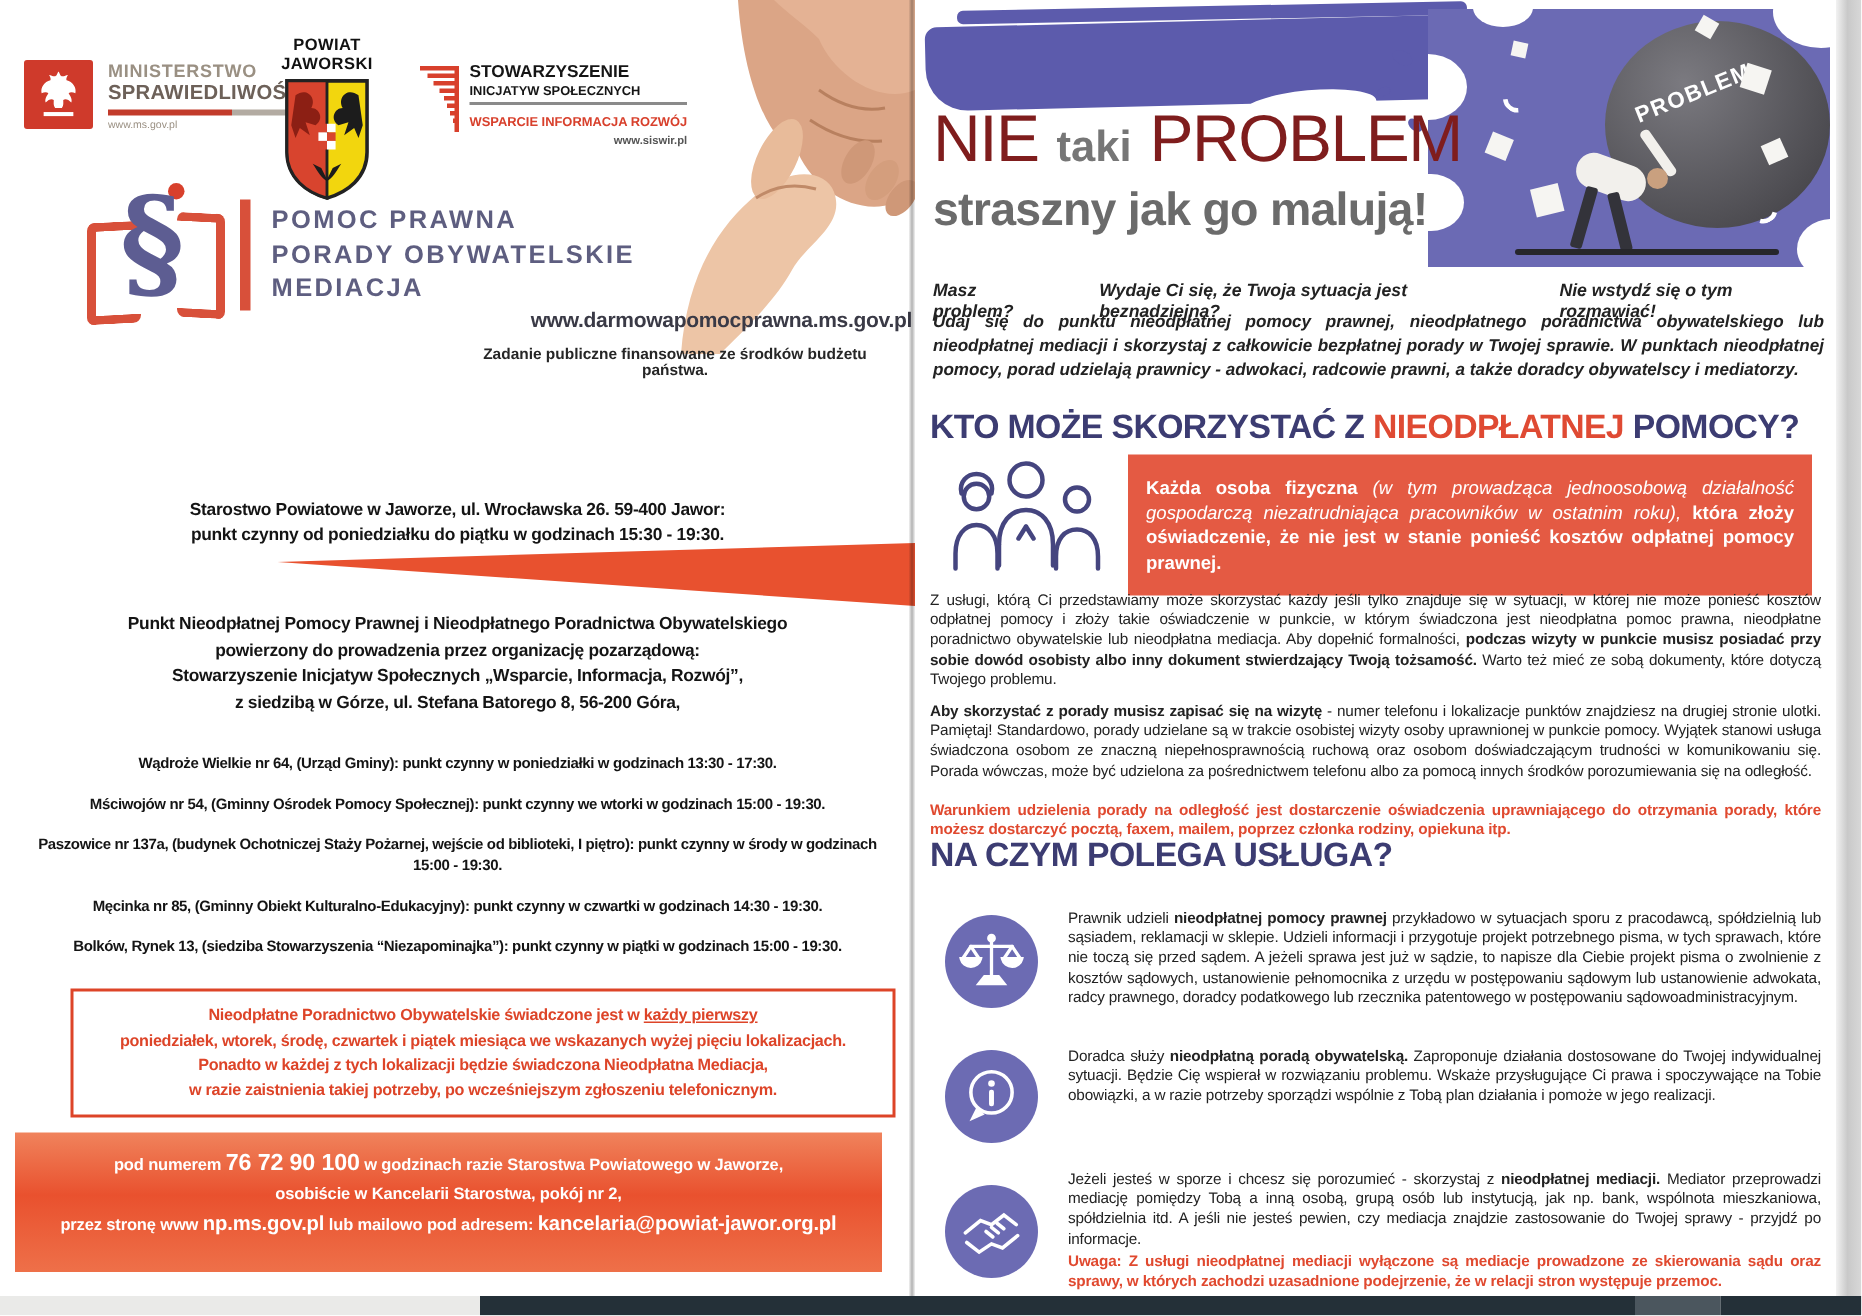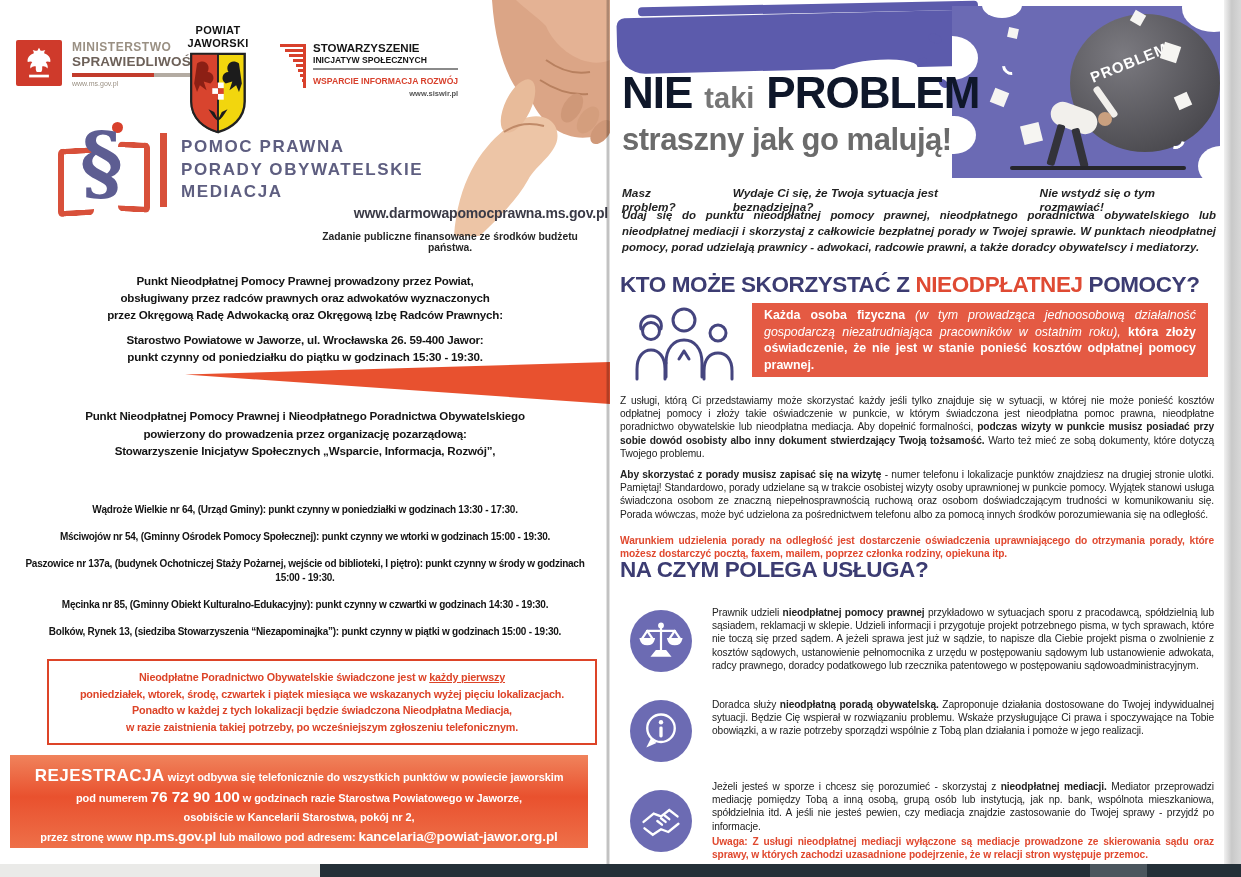--- a/index.html
+++ b/index.html
@@ -83,35 +83,35 @@
   #boulder-label{position:absolute;left:136px;top:48px;color:#fff;font-weight:bold;font-size:15px;letter-spacing:1px;transform:rotate(-22deg);}
   .paper{position:absolute;background:#f6f5f2;}
   .crescent{position:absolute;width:13px;height:13px;border:3px solid transparent;border-bottom:3px solid #fff;border-radius:50%;}
   #person-torso{position:absolute;left:98px;top:100px;width:48px;height:24px;background:#f2f0ec;border-radius:12px;transform:rotate(20deg);}
   #person-head{position:absolute;left:146px;top:106px;width:14px;height:14px;border-radius:50%;background:#c9a07f;}
   #person-arm{position:absolute;left:150px;top:78px;width:7px;height:36px;background:#f2f0ec;border-radius:3px;transform:rotate(-35deg);}
   .leg{position:absolute;width:8px;background:#33333a;border-radius:2px;}
   #ground{position:absolute;left:58px;top:160px;width:176px;height:4px;background:#26262b;border-radius:2px;}
 
   #title1{left:622px;top:68px;display:flex;align-items:baseline;gap:12px;}
-  #title1 .w1{font-size:44px;font-weight:700;color:#0f172a;letter-spacing:-1px;}
+  #title1 .w1{font-size:44px;font-weight:400;color:#7f1d1d;letter-spacing:-1px;}
   #title1 .w2{font-size:29px;font-weight:bold;color:#767676;}
   #title2{left:622px;top:122px;font-size:31px;font-weight:bold;color:#6b6b6b;letter-spacing:-0.5px;}
 
   #questions{left:622px;top:186px;width:594px;display:flex;gap:28px;font-size:11.8px;font-weight:bold;font-style:italic;color:#222;}
   #intro{left:622px;top:208px;width:594px;font-size:11.4px;font-weight:bold;font-style:italic;color:#222;line-height:15.8px;}
 
   .rhead{font-size:22.5px;font-weight:800;color:#3c3c72;letter-spacing:-0.4px;}
   #h1{left:620px;top:272px;}
   #h1 .acc{color:#df4a33;}
   #h2{left:620px;top:557px;}
 
   #people-icon{left:628px;top:303px;width:112px;height:82px;}
   #eligbox{left:752px;top:303px;width:456px;box-sizing:border-box;background:#e45a43;color:#fff;
-           padding:4px 12px;font-size:12.4px;line-height:16.6px;text-align:justify;}
+           padding:14px 12px;font-size:12.4px;line-height:16.6px;text-align:justify;}
   #eligbox .bd{font-weight:bold;}
   #eligbox .it{font-style:italic;}
 
   .rbody{font-size:10.2px;line-height:13.2px;color:#222;letter-spacing:-0.1px;}
   #paraA{left:620px;top:394px;width:594px;}
   #paraB{left:620px;top:468px;width:594px;}
   .redtxt{color:#e0492f;font-weight:bold;}
   #warnA{left:620px;top:534px;width:594px;line-height:13px;}
 
   .icircle{width:62px;height:62px;border-radius:50%;background:#6c6bb3;display:flex;align-items:center;justify-content:center;}
@@ -207,60 +207,53 @@
     <div class="lines">
       <div>POMOC PRAWNA</div>
       <div>PORADY OBYWATELSKIE</div>
       <div>MEDIACJA</div>
     </div>
   </div>
 
   <div class="abs" id="site-link">www.darmowapomocprawna.ms.gov.pl</div>
   <div class="abs" id="funding">Zadanie publiczne finansowane ze środków budżetu państwa.</div>
 
-  <div class="abs lp-par" id="p1">
-    <div>Punkt Nieodpłatnej Pomocy Prawnej prowadzony przez Powiat,</div>
-    <div>obsługiwany przez radców prawnych oraz adwokatów wyznaczonych</div>
-    <div>przez Okręgową Radę Adwokacką oraz Okręgową Izbę Radców Prawnych:</div>
-  </div>
 
   <div class="abs lp-par" id="v1">
     <div>Starostwo Powiatowe w Jaworze, ul. Wrocławska 26. 59-400 Jawor:</div>
     <div>punkt czynny od poniedziałku do piątku w godzinach 15:30 - 19:30.</div>
   </div>
 
   <div class="abs" id="wedge"></div>
 
   <div class="abs lp-par" id="p2">
     <div>Punkt Nieodpłatnej Pomocy Prawnej i Nieodpłatnego Poradnictwa Obywatelskiego</div>
     <div>powierzony do prowadzenia przez organizację pozarządową:</div>
     <div>Stowarzyszenie Inicjatyw Społecznych „Wsparcie, Informacja, Rozwój”,</div>
+    <div>z siedzibą w Górze, ul. Stefana Batorego 8, 56-200 Góra,</div>
   </div>
 
   <div class="abs" id="locs">
     <div class="loc">Wądroże Wielkie nr 64, (Urząd Gminy): punkt czynny w poniedziałki w godzinach 13:30 - 17:30.</div>
     <div class="loc">Mściwojów nr 54, (Gminny Ośrodek Pomocy Społecznej): punkt czynny we wtorki w godzinach 15:00 - 19:30.</div>
     <div class="loc">Paszowice nr 137a, (budynek Ochotniczej Staży Pożarnej, wejście od biblioteki, I piętro): punkt czynny w środy w godzinach 15:00 - 19:30.</div>
     <div class="loc">Męcinka nr 85, (Gminny Obiekt Kulturalno-Edukacyjny): punkt czynny w czwartki w godzinach 14:30 - 19:30.</div>
     <div class="loc">Bolków, Rynek 13, (siedziba Stowarzyszenia “Niezapominajka”): punkt czynny w piątki w godzinach 15:00 - 19:30.</div>
   </div>
 
   <div class="abs" id="notice">
     <div>
       <span>Nieodpłatne Poradnictwo Obywatelskie świadczone jest w </span><span class="u">każdy pierwszy</span>
     </div>
     <div>poniedziałek, wtorek, środę, czwartek i piątek miesiąca we wskazanych wyżej pięciu lokalizacjach.</div>
     <div>Ponadto w każdej z tych lokalizacji będzie świadczona Nieodpłatna Mediacja,</div>
     <div>w razie zaistnienia takiej potrzeby, po wcześniejszym zgłoszeniu telefonicznym.</div>
   </div>
 
   <div class="abs" id="rej">
-    <div class="ln">
-      <span class="big">REJESTRACJA</span><span> wizyt odbywa się telefonicznie do wszystkich punktów w powiecie jaworskim</span>
-    </div>
     <div class="ln">
       <span>pod numerem </span><span class="phone">76 72 90 100</span><span> w godzinach razie Starostwa Powiatowego w Jaworze,</span>
     </div>
     <div class="ln">osobiście w Kancelarii Starostwa, pokój nr 2,</div>
     <div class="ln">
       <span>przez stronę www </span><span class="addr">np.ms.gov.pl</span><span> lub mailowo pod adresem: </span><span class="addr">kancelaria@powiat-jawor.org.pl</span>
     </div>
   </div>
 
   <div class="abs" id="fold"></div>

